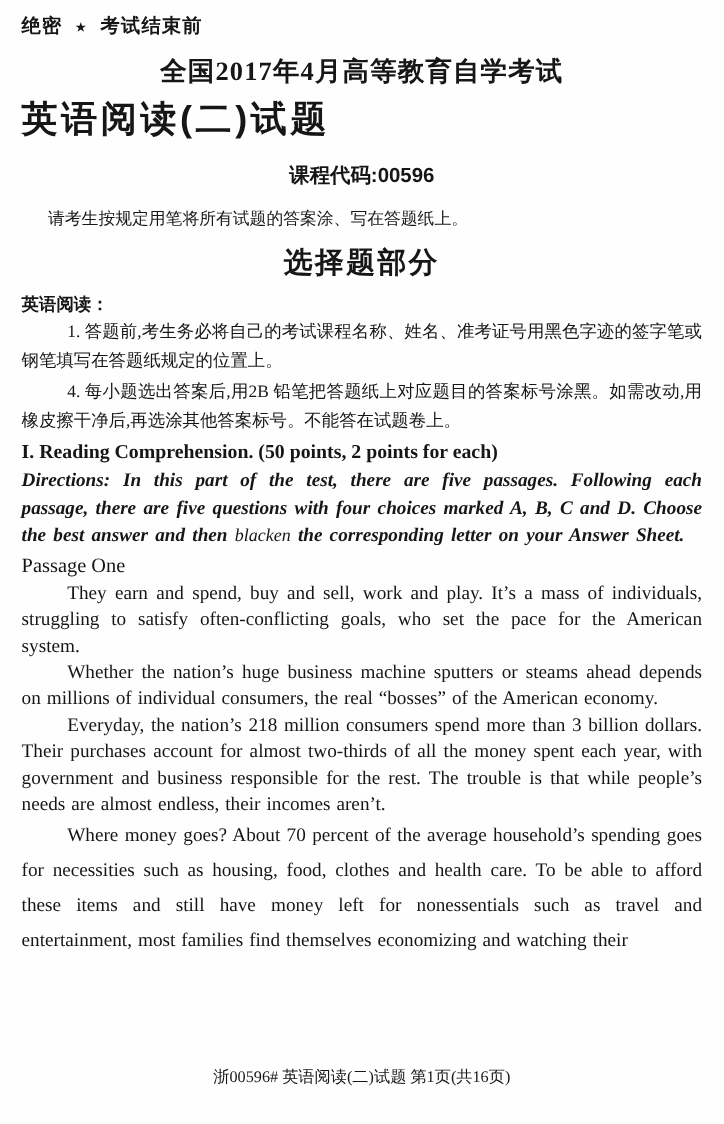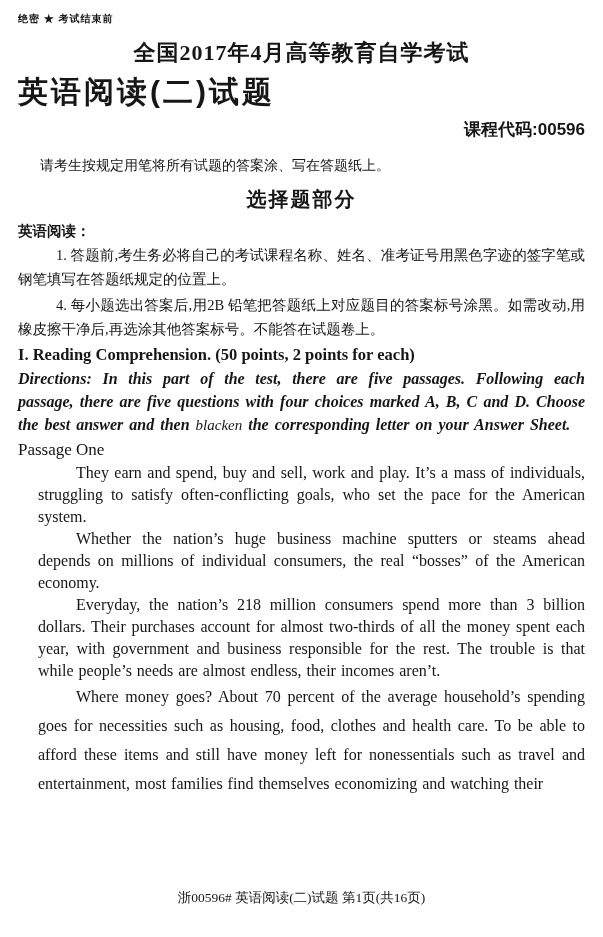--- a/index.html
+++ b/index.html
@@ -8,57 +8,57 @@
     width: 603px;
     height: 937px;
     box-sizing: border-box;
     background: #fefefe;
     color: #161616;
     font-family: "Liberation Serif", "DejaVu Serif", serif;
     padding: 10px 18px 0 18px;
     overflow: hidden;
   }
   .classified {
-    font-family: Liberation Sans, sans-serif;
+    font-family: Liberation Mono, monospace;
     font-weight: 700;
-    font-size: 10px;
+    font-size: 16px;
     letter-spacing: 1px;
     margin-top: 2px;
   }
   .title1 {
     margin: 12px 0 0 0;
     text-align: center;
     font-size: 22px;
     font-weight: 700;
     letter-spacing: 1px;
   }
   .title2 {
     margin: 4px 0 0 0;
     text-align: left;
     font-size: 30px;
     font-weight: 700;
     letter-spacing: 3px;
     font-family: "Liberation Sans", "DejaVu Sans", sans-serif;
   }
   .course {
-    margin-top: 5px;
-    text-align: right;
+    margin-top: 15px;
+    text-align: center;
     font-size: 17px;
     font-weight: 700;
     font-family: "Liberation Sans", "DejaVu Sans", sans-serif;
   }
   .instruction {
     margin: 16px 0 0 0;
     font-size: 14px;
     text-indent: 22px;
   }
   .section-title {
     margin-top: 11px;
     text-align: center;
-    font-size: 20px;
+    font-size: 24px;
     font-weight: 700;
     letter-spacing: 2px;
     font-family: Liberation Serif, serif;
   }
   .notes-heading {
     margin-top: 9px;
     font-size: 14.5px;
     font-weight: 700;
     font-family: "Liberation Sans", "DejaVu Sans", sans-serif;
   }
@@ -91,21 +91,20 @@
   }
   .passage-title {
     margin-top: 3px;
     text-align: left;
     font-size: 17px;
   }
   .passage-body {
     height: 416px;
     overflow: hidden;
     margin-top: 2px;
-    margin-left: 20px;
   }
   .para {
     margin: 0;
     font-size: 16px;
     line-height: 22px;
     text-indent: 38px;
     text-align: justify;
     text-align-last: left;
     word-spacing: 1px;
   }

